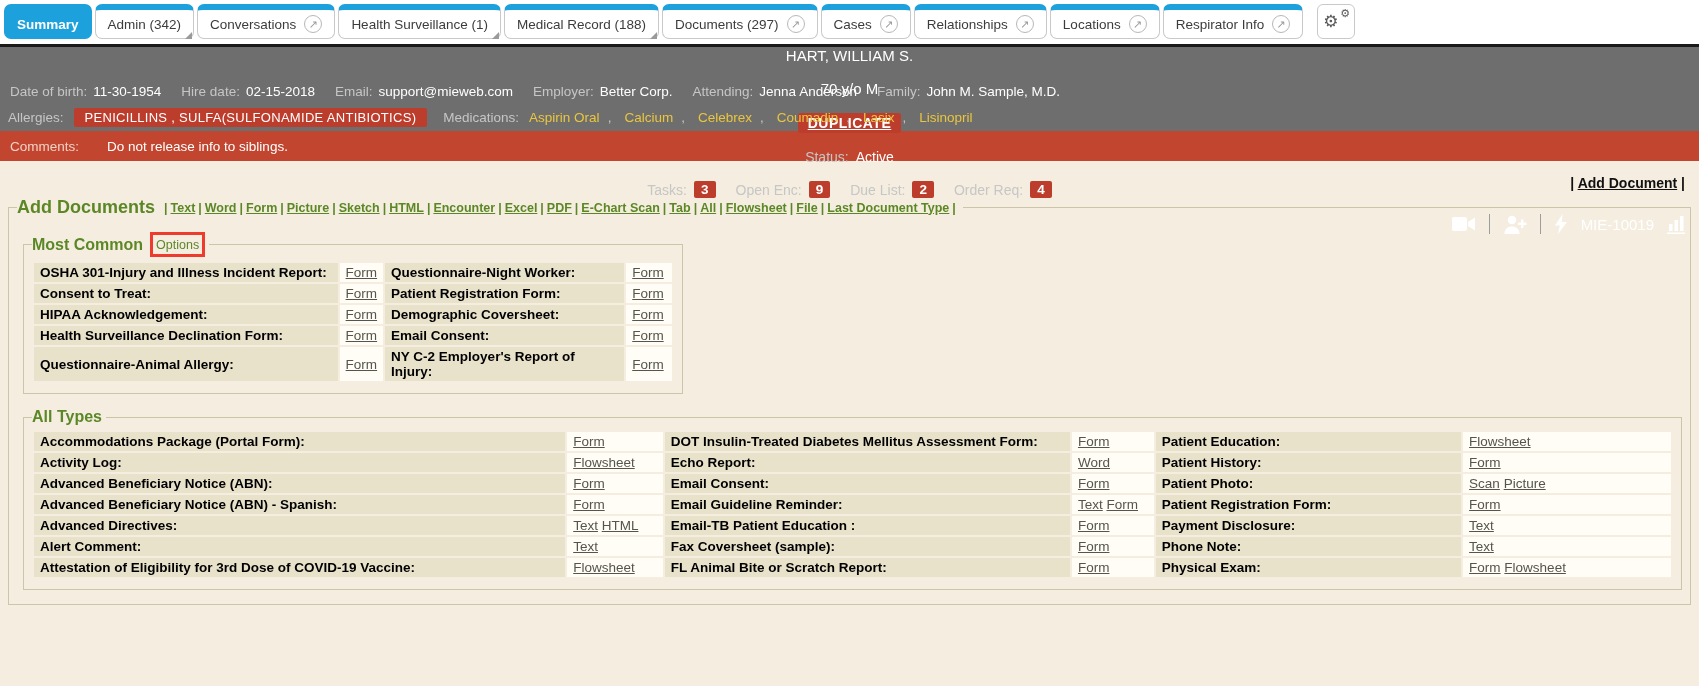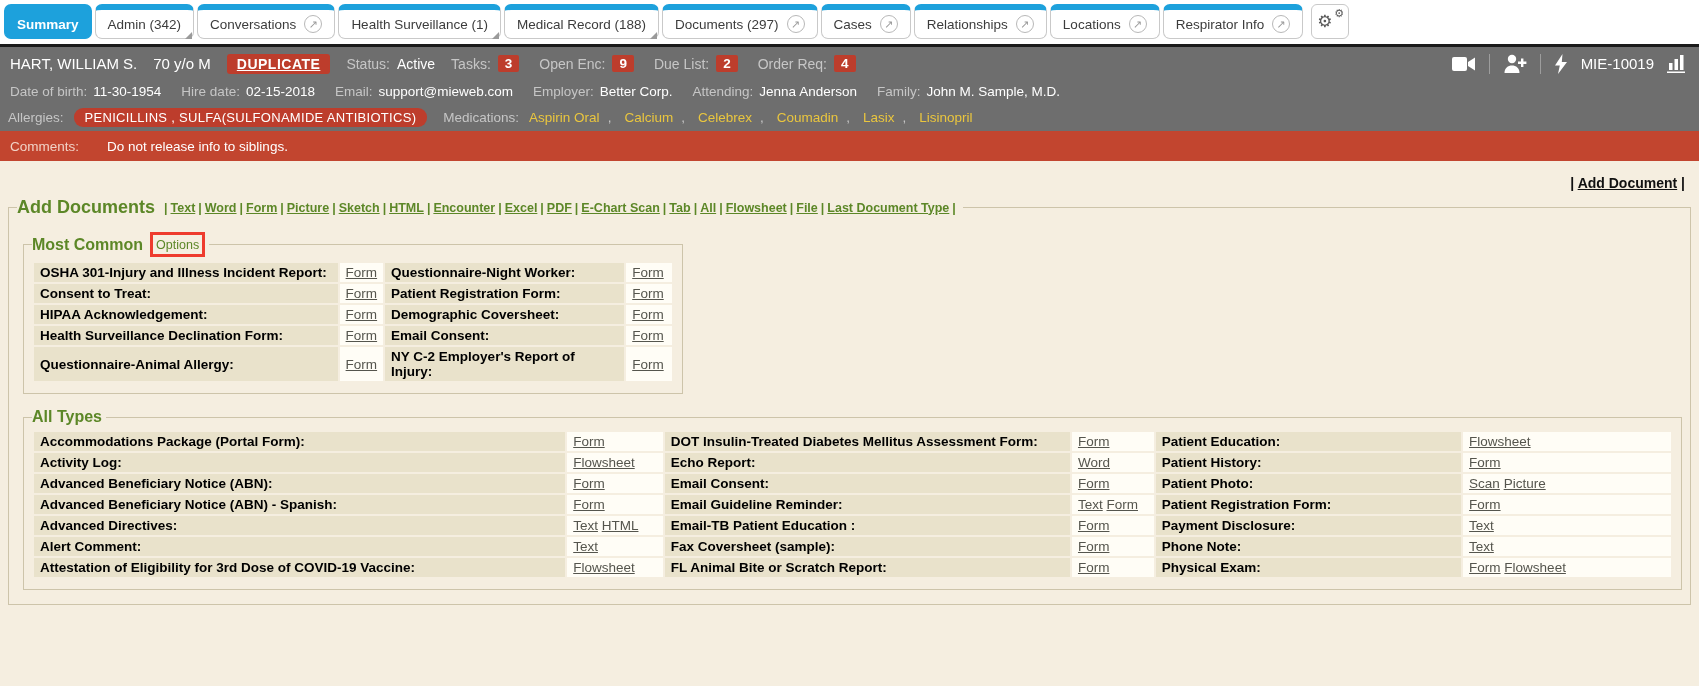--- a/index.html
+++ b/index.html
@@ -3,56 +3,56 @@
 <meta charset="utf-8">
 <style>
   * { box-sizing: border-box; }
   html,body { margin:0; padding:0; }
   body {
     width:1699px; height:686px; overflow:hidden;
     font-family:"Liberation Sans", sans-serif;
     background:#f5eee0;
   }
   
-  .tabbar { height:44px; background:#fff; display:flex; align-items:flex-start; padding:4px 6px 0 4px; }
+  .tabbar { height:44px; background:#fff; display:flex; align-items:flex-start; padding:4px 6px 0 4px;gap:6px; }
   .tabs { display:flex; gap:3px; align-items:flex-start; }
   .tab {
     position:relative; height:35px; border:1px solid #c9c9c9; border-top:6px solid #1da1dc;
     border-radius:7px; background:#fff; display:flex; align-items:center; gap:8px;
     padding:0 12px; font-size:13.5px; color:#3c3c3c; white-space:nowrap; cursor:pointer;
   }
   .tab.active { background:#1da1dc; border-color:#1da1dc; color:#fff; font-weight:bold; }
   .popout {
     width:18px; height:18px; border:1px solid #b8b8b8; border-radius:50%;
     color:#9a9a9a; font-size:11px; line-height:16px; text-align:center; flex:0 0 auto;
   }
   .fold { position:absolute; right:1px; bottom:-1px; width:0; height:0;
     border-left:7px solid transparent; border-bottom:7px solid #9a9a9a; }
   .gear-btn { height:35px; width:38px; margin-left:8px; border:1px solid #c9c9c9; border-radius:6px;
     background:#fff; color:#5a5a5a; position:relative; cursor:pointer; padding:0; }
   .gear-main { font-size:17px; position:absolute; left:5px; top:6px; }
   .gear-small { font-size:11px; position:absolute; right:4px; top:2px; }
   
   .pbar { background:#6e6e6e; border-top:3px solid #1a1a1a; color:#fff; }
   .prow { display:flex; align-items:center; padding:0 10px; }
-  .prow.name { height:33px; font-size:15px; gap:16px; }
+  .prow.name { height:33px; font-size:15px; gap:16px;flex-direction:column; }
   .pair { display:flex; gap:7px; align-items:center; font-size:14px; white-space:nowrap; }
   .plabel { color:#c6c6c6; }
   .pval { color:#fff; }
   .badge { background:#bd3d2c; color:#fff; font-weight:bold; padding:1px 7px; border-radius:2px; font-size:13.5px; }
   .dup { background:#bd3d2c; color:#fff; padding:2px 10px; border-radius:3px; font-weight:bold;
     text-decoration:underline; font-size:14px; letter-spacing:.5px; cursor:pointer; }
   .hdr-right { margin-left:auto; display:flex; align-items:center; gap:13px; }
   .vdiv { width:1px; height:20px; background:#9d9d9d; }
   .chart-id { font-size:15px; }
   .hicon { display:flex; align-items:center; cursor:pointer; }
   .prow.info { height:23px; font-size:13.5px; gap:20px; }
   .field { display:flex; gap:6px; white-space:nowrap; }
   .prow.allergy { height:28px; font-size:13.5px; gap:10px;padding-left:8px; }
-  .allergy-pill { background:#bd3d2c; border-radius:9px; padding:2px 11px; font-size:13px; letter-spacing:.3px; }
+  .allergy-pill { background:#bd3d2c; border-radius:2px; padding:2px 11px; font-size:13px; letter-spacing:.3px; }
   .meds { display:flex; gap:8px; align-items:center; }
   .med-link { color:#eac63e; cursor:pointer; }
   .comma { color:#c6c6c6; margin-right:5px; }
   
   .cbar { background:#c2452f; height:30px; display:flex; align-items:center; padding:0 10px;
     color:#fff; font-size:13.5px; }
   .cbar .clabel { color:#f1d2c6; }
   .cbar .cval { margin-left:28px; }
   
   .content { padding:6px 8px 0; }

